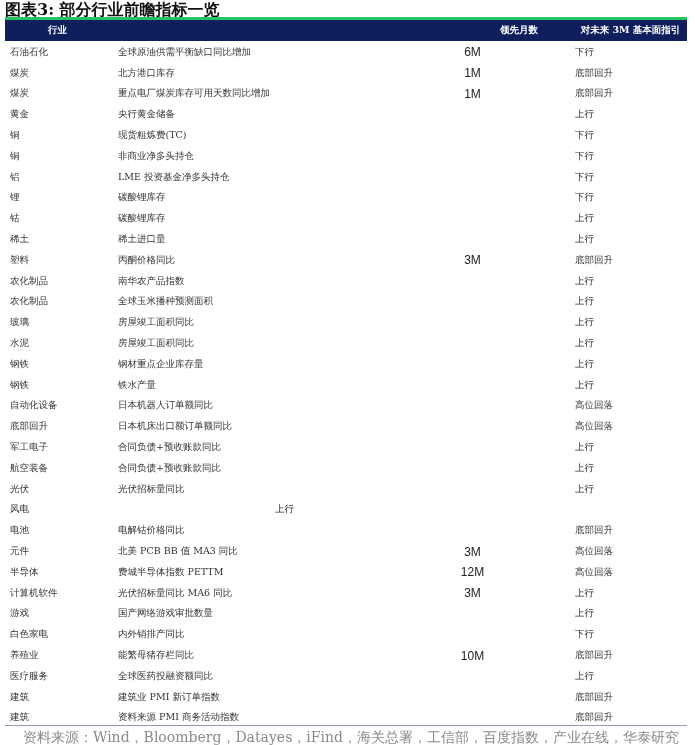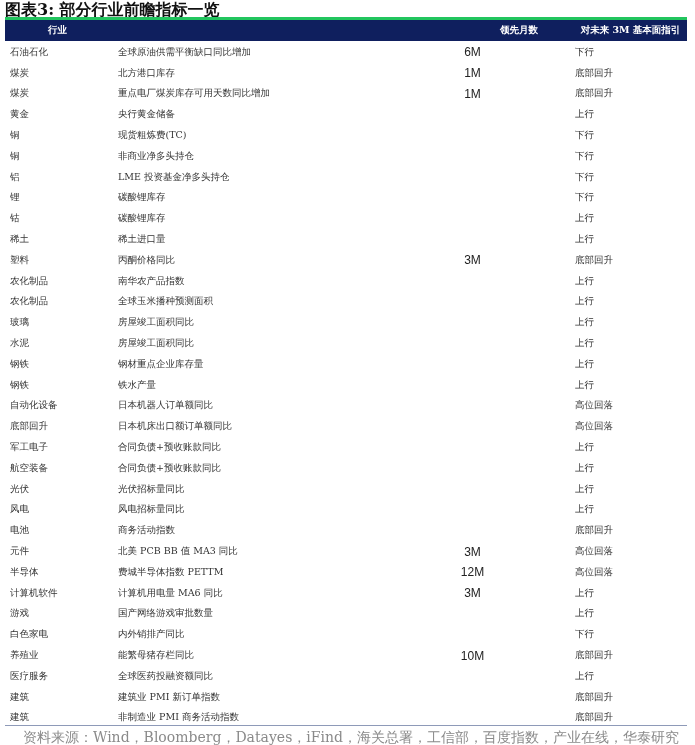--- a/index.html
+++ b/index.html
@@ -221,45 +221,44 @@
         <div class="c4">上行</div>
       </div>
       <div class="row rowbody">
         <div class="c1">光伏</div>
         <div class="c2">光伏招标量同比</div>
         <div class="c3 sans"></div>
         <div class="c4">上行</div>
       </div>
       <div class="row rowbody">
         <div class="c1">风电</div>
-        <div class="c2">风电招标量同比</div>
         <div class="c3 sans"></div>
         <div class="c4">上行</div>
       </div>
       <div class="row rowbody">
         <div class="c1">电池</div>
-        <div class="c2">商务活动指数</div>
+        <div class="c2">电解钴价格同比</div>
         <div class="c3 sans"></div>
         <div class="c4">底部回升</div>
       </div>
       <div class="row rowbody">
         <div class="c1">元件</div>
         <div class="c2">北美 PCB BB 值 MA3 同比</div>
         <div class="c3 sans">3M</div>
         <div class="c4">高位回落</div>
       </div>
       <div class="row rowbody">
         <div class="c1">半导体</div>
         <div class="c2">费城半导体指数 PETTM</div>
         <div class="c3 sans">12M</div>
         <div class="c4">高位回落</div>
       </div>
       <div class="row rowbody">
         <div class="c1">计算机软件</div>
-        <div class="c2">计算机用电量 MA6 同比</div>
+        <div class="c2">光伏招标量同比 MA6 同比</div>
         <div class="c3 sans">3M</div>
         <div class="c4">上行</div>
       </div>
       <div class="row rowbody">
         <div class="c1">游戏</div>
         <div class="c2">国产网络游戏审批数量</div>
         <div class="c3 sans"></div>
         <div class="c4">上行</div>
       </div>
       <div class="row rowbody">
@@ -281,21 +280,21 @@
         <div class="c4">上行</div>
       </div>
       <div class="row rowbody">
         <div class="c1">建筑</div>
         <div class="c2">建筑业 PMI 新订单指数</div>
         <div class="c3 sans"></div>
         <div class="c4">底部回升</div>
       </div>
       <div class="row rowbody">
         <div class="c1">建筑</div>
-        <div class="c2">非制造业 PMI 商务活动指数</div>
+        <div class="c2">资料来源 PMI 商务活动指数</div>
         <div class="c3 sans"></div>
         <div class="c4">底部回升</div>
       </div>
     </div>
 </div>
 
 <div class="bottom-rule"></div>
 <div class="source">资料来源：Wind，Bloomberg，Datayes，iFind，海关总署，工信部，百度指数，产业在线，华泰研究</div>
 
 </body></html>

